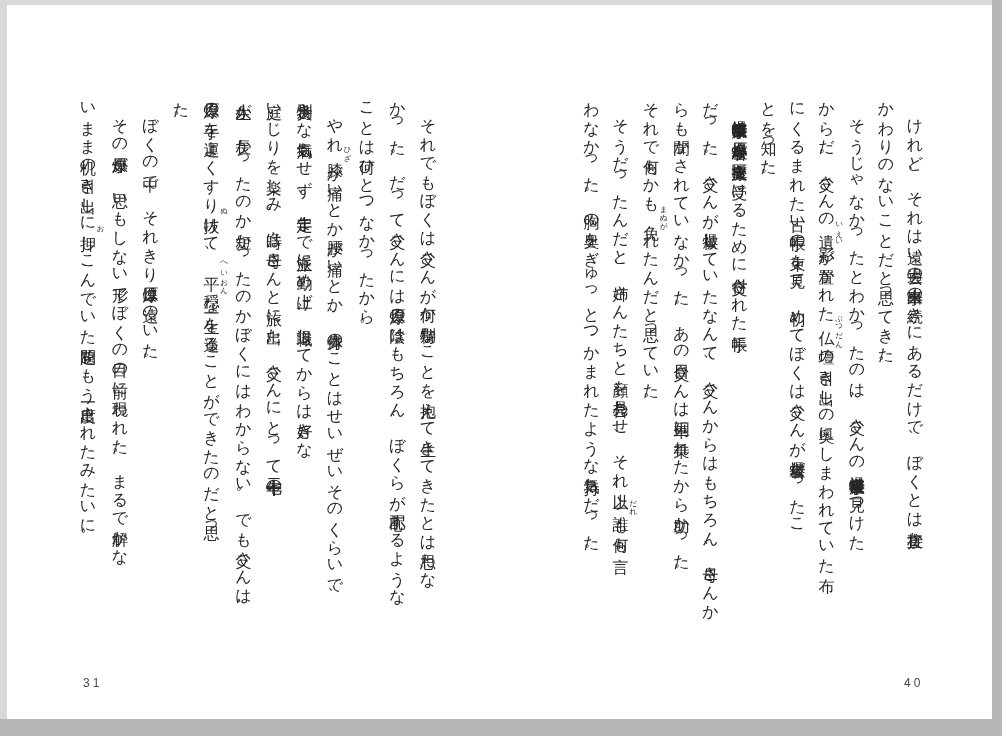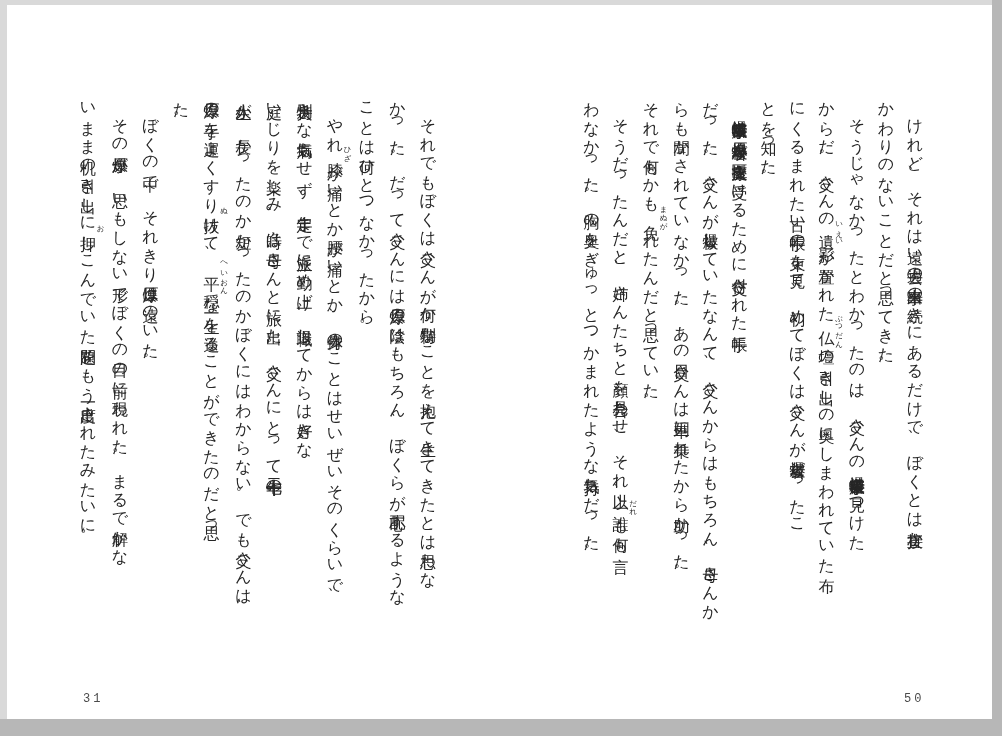--- a/index.html
+++ b/index.html
@@ -58,22 +58,21 @@
   rt{
     font-size:7.5px;
     letter-spacing:0;
     color:var(--text-color);
   }
   .page-number{
     position:absolute;
     font-size:12px;
     letter-spacing:3px;
     color:var(--page-number-color);
-    font-family:Liberation Mono, monospace;
-    margin-top:16px;
+    font-family:Liberation Sans, sans-serif;
   }
   .page-number-left{left:76px;top:671px;}
   .page-number-right{left:897px;top:671px;}
 </style>
 </head>
 <body>
 
 <div class="screen">
 
   <div class="edge edge-top"></div>
@@ -107,16 +106,16 @@
       <p>庭いじりを楽しみ、時々は母さんと旅に出た。父さんにとって七十二年の</p>
       <p>人生が、長かったのか短かったのかぼくにはわからない。でも父さんは、</p>
       <p>原爆の手を運よくすり<ruby>抜<rt>ぬ</rt></ruby>けて、<ruby>平穏<rt>へいおん</rt></ruby>な一生を送ることができたのだと思っ</p>
       <p>た。</p>
       <p>　ぼくの中で、それきり原爆は遠のいた。</p>
       <p>　その原爆が、思いもしない形でぼくの目の前に現われた。まるで解かな</p>
       <p>いまま机の引き出しに<ruby>押<rt>お</rt></ruby>しこんでいた問題をもう一度出されたみたいに。</p>
     </div>
 
     <span class="page-number page-number-left">31</span>
-    <span class="page-number page-number-right">50</span>
+    <span class="page-number page-number-right">40</span>
 
   </div>
 </div>
 
 </body></html>

